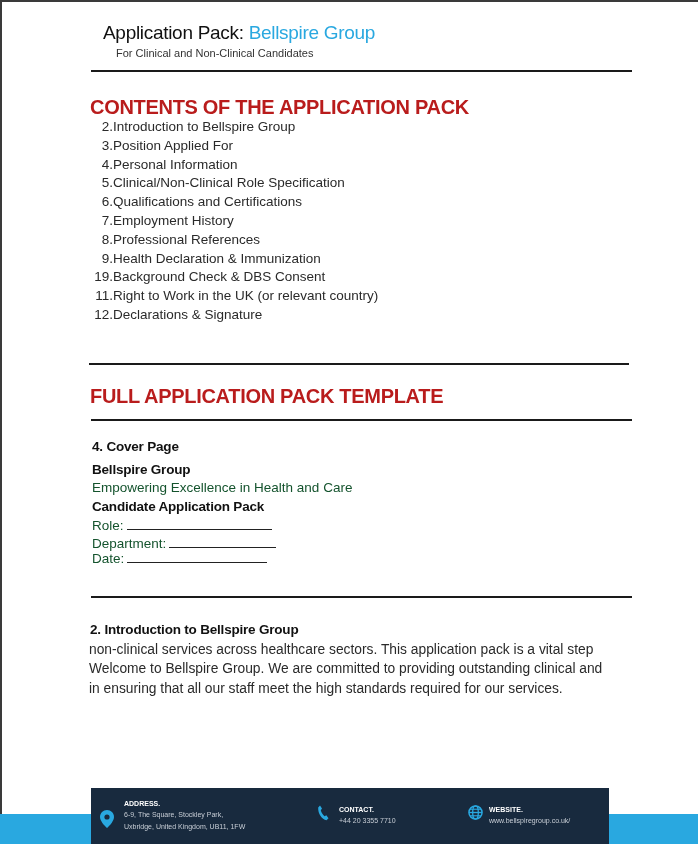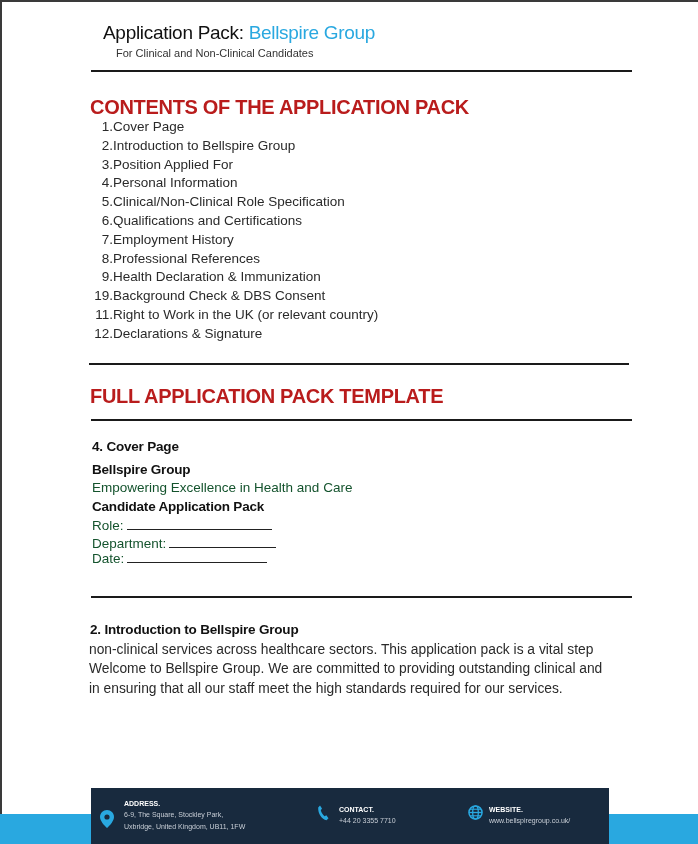--- a/index.html
+++ b/index.html
@@ -34,21 +34,20 @@
 
 <div class="abs title">
   <span>Application Pack:</span>
   <span class="accent">Bellspire Group</span>
 </div>
 <div class="abs subtitle">For Clinical and Non-Clinical Candidates</div>
 <div class="rule" style="left:91px; top:70px; width:541px;"></div>
 
 <div class="abs h-section" style="left:90px; top:96px;">CONTENTS OF THE APPLICATION PACK</div>
 <ul class="abs toc" id="toc">
-    <li><span class="num">1.</span><span>Cover Page</span></li>
     <li><span class="num">2.</span><span>Introduction to Bellspire Group</span></li>
     <li><span class="num">3.</span><span>Position Applied For</span></li>
     <li><span class="num">4.</span><span>Personal Information</span></li>
     <li><span class="num">5.</span><span>Clinical/Non-Clinical Role Specification</span></li>
     <li><span class="num">6.</span><span>Qualifications and Certifications</span></li>
     <li><span class="num">7.</span><span>Employment History</span></li>
     <li><span class="num">8.</span><span>Professional References</span></li>
     <li><span class="num">9.</span><span>Health Declaration &amp; Immunization</span></li>
     <li><span class="num">19.</span><span>Background Check &amp; DBS Consent</span></li>
     <li><span class="num">11.</span><span>Right to Work in the UK (or relevant country)</span></li>

